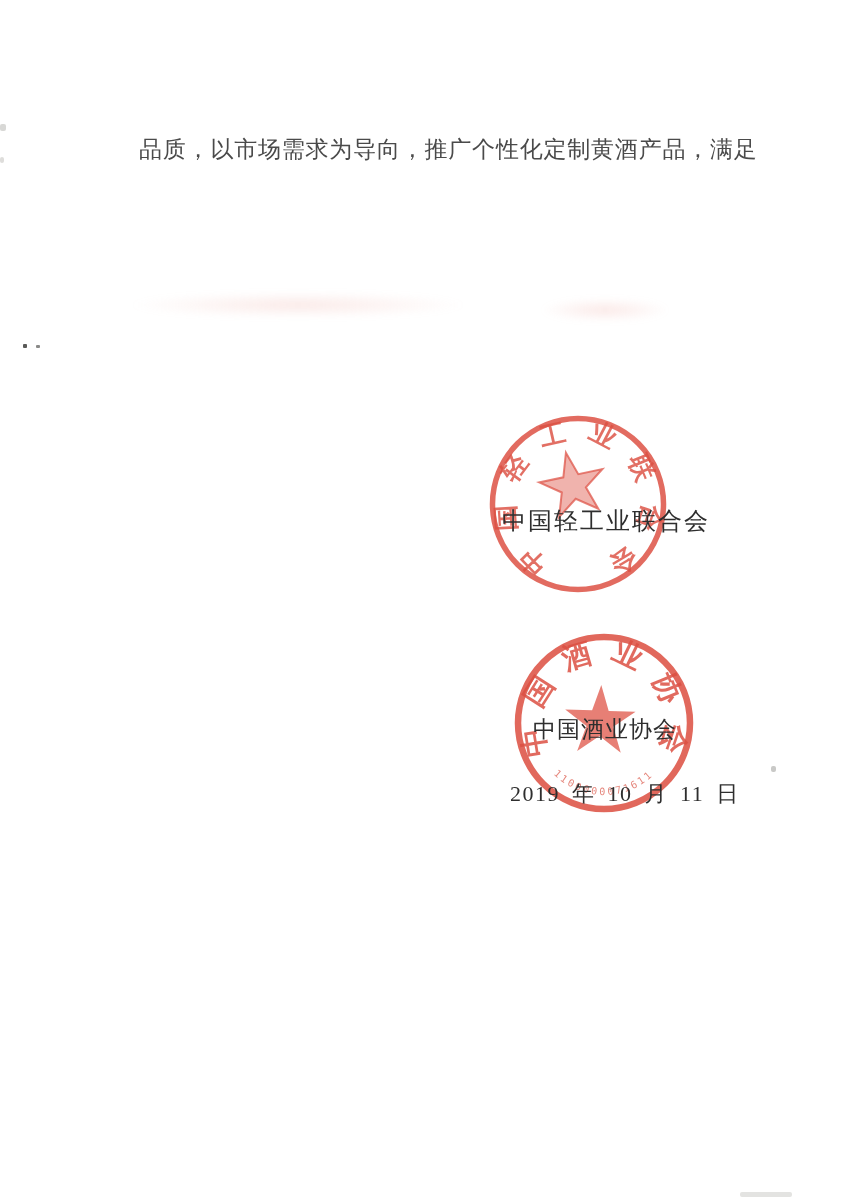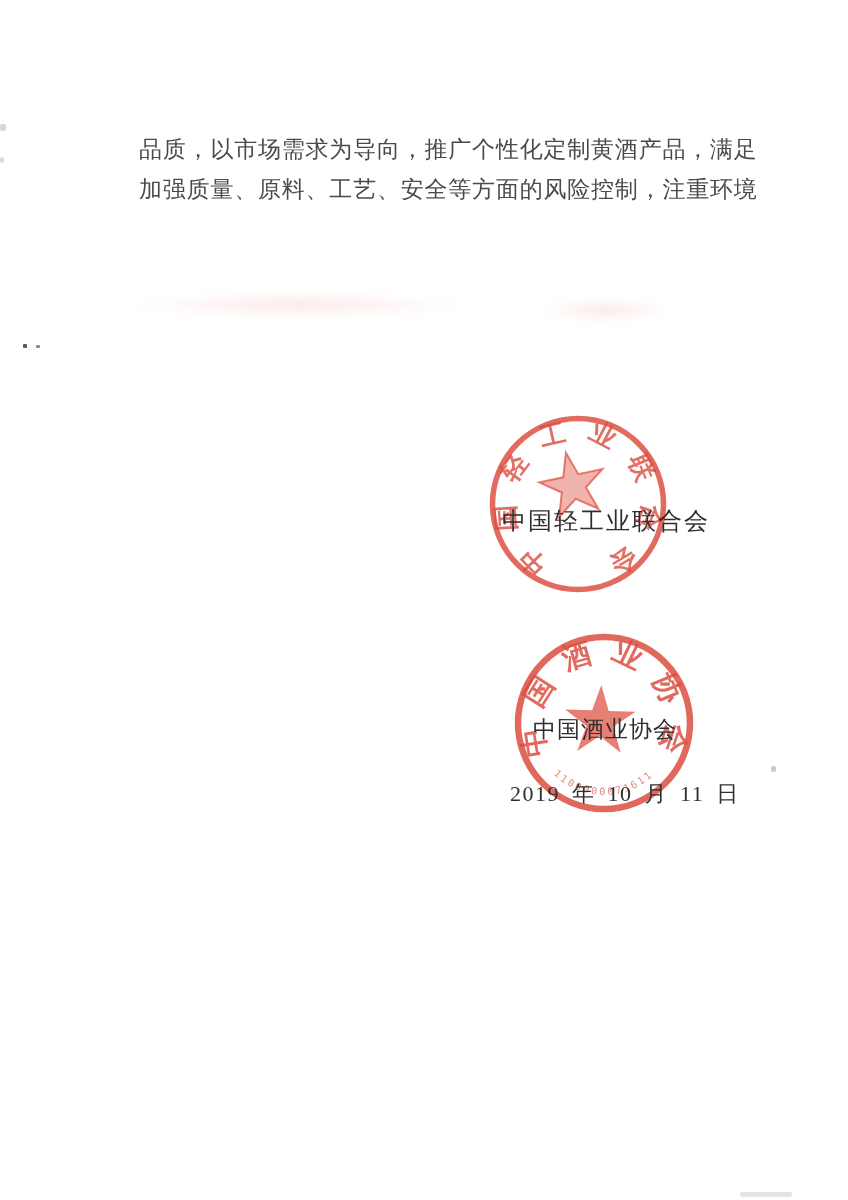--- a/index.html
+++ b/index.html
@@ -72,21 +72,20 @@
 </head>
 <body>
 
 <div class="page">
 
   <div class="smear a"></div>
   <div class="smear b"></div>
 
   <div class="body-paragraph">
     <div class="text-line">品质，以市场需求为导向，推广个性化定制黄酒产品，满足</div>
-    <div class="text-line">加强质量、原料、工艺、安全等方面的风险控制，注重环境</div>
   </div>
 
   <svg class="seal-svg cnlic" width="220" height="220" viewBox="0 0 220 220">
     <defs>
       <path id="arc1" d="M 82 167.5 A 64 64 0 1 1 121.1 173" fill="none"></path>
     </defs>
     <circle cx="110" cy="110" r="85.5" fill="none" stroke="#dc4a3c" stroke-width="5.5" stroke-opacity="0.88"></circle>
     <text class="seal-arc" font-size="26" fill="#d94335" fill-opacity="0.82" letter-spacing="19">
       <textPath href="#arc1" startOffset="0">中国轻工业联合会</textPath>
     </text>

